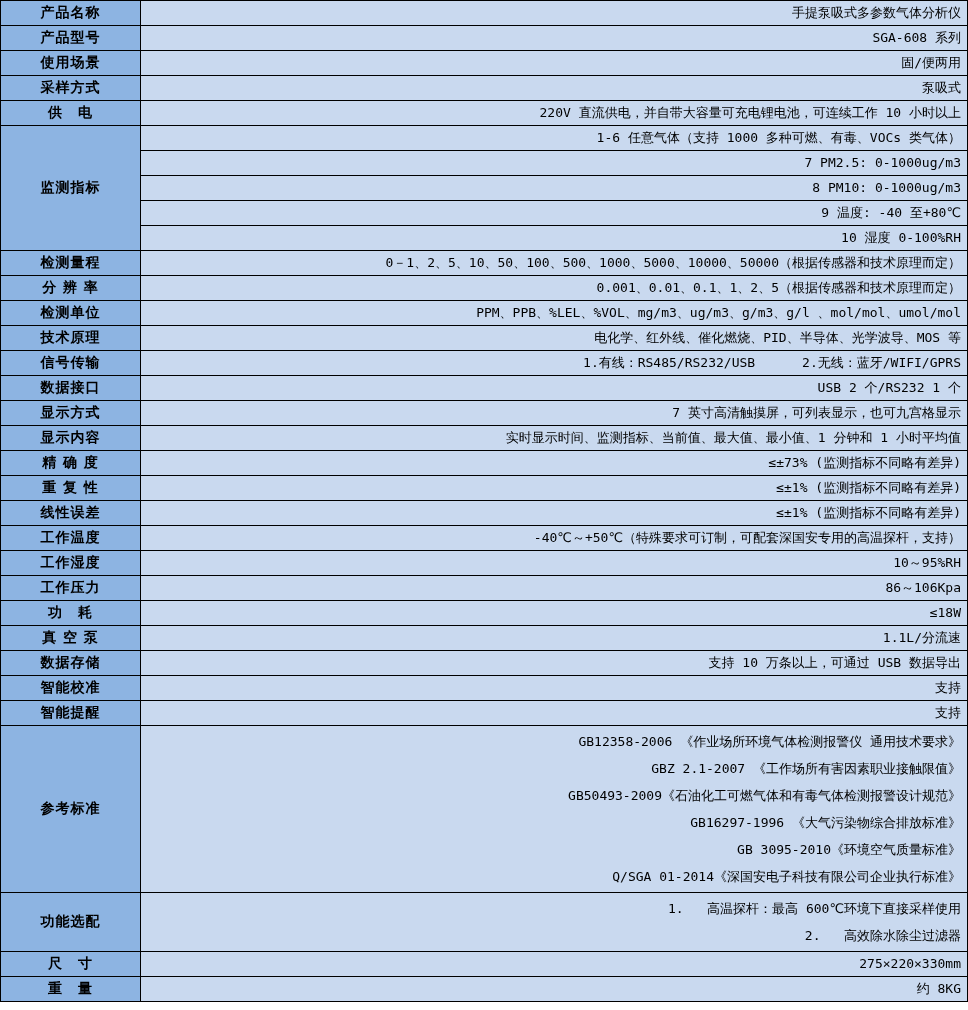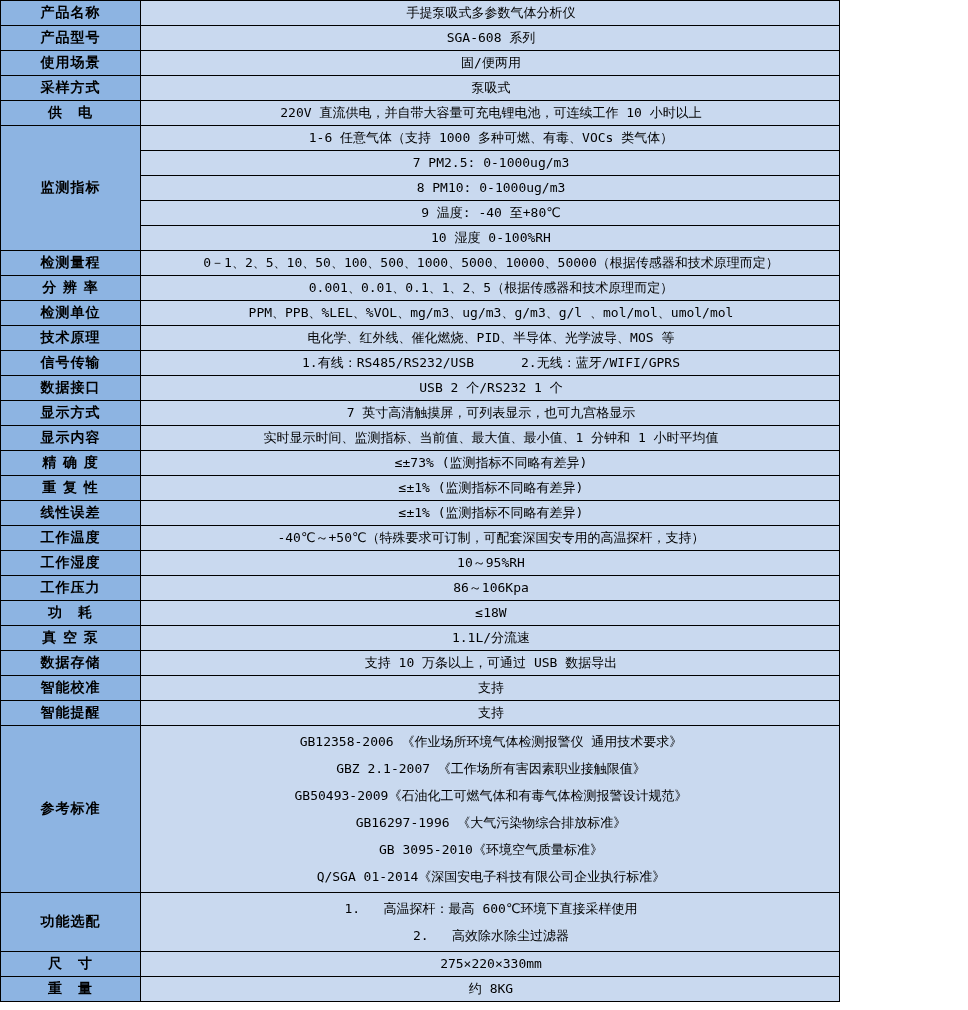--- a/index.html
+++ b/index.html
@@ -4,21 +4,21 @@
 <style>
   :root{
     --label-bg:#8DB4E2;
     --value-bg:#C9D9EF;
     --border:#000000;
     --text:#000000;
   }
   html,body{margin:0;padding:0;background:#fff;}
   body{width:968px;font-family:"DejaVu Sans",sans-serif;color:var(--text);}
   table.spec{
-    width:840px;
+    width:968px;
     border-collapse:collapse;
     table-layout:fixed;
     border:1px solid var(--border);
   }
   col.c-label{width:140px;}
   td{
     border:1px solid var(--border);
     vertical-align:middle;
     box-sizing:border-box;
     overflow:hidden;
@@ -27,21 +27,21 @@
     background:var(--label-bg);
     text-align:center;
     font-weight:bold;
     font-size:14px;
     letter-spacing:1px;
     height:25px;
     font-family:"DejaVu Sans",sans-serif;
   }
   td.value{
     background:var(--value-bg);
-    text-align:center;
+    text-align:right;
     padding:2px 6px 2px 8px;
     font-size:13px;
     height:25px;
     white-space:pre-wrap;
     font-family:"DejaVu Sans Mono","DejaVu Sans",monospace;
     line-height:1.45;
   }
   td.value .line{
     height:27px;
     line-height:27px;

